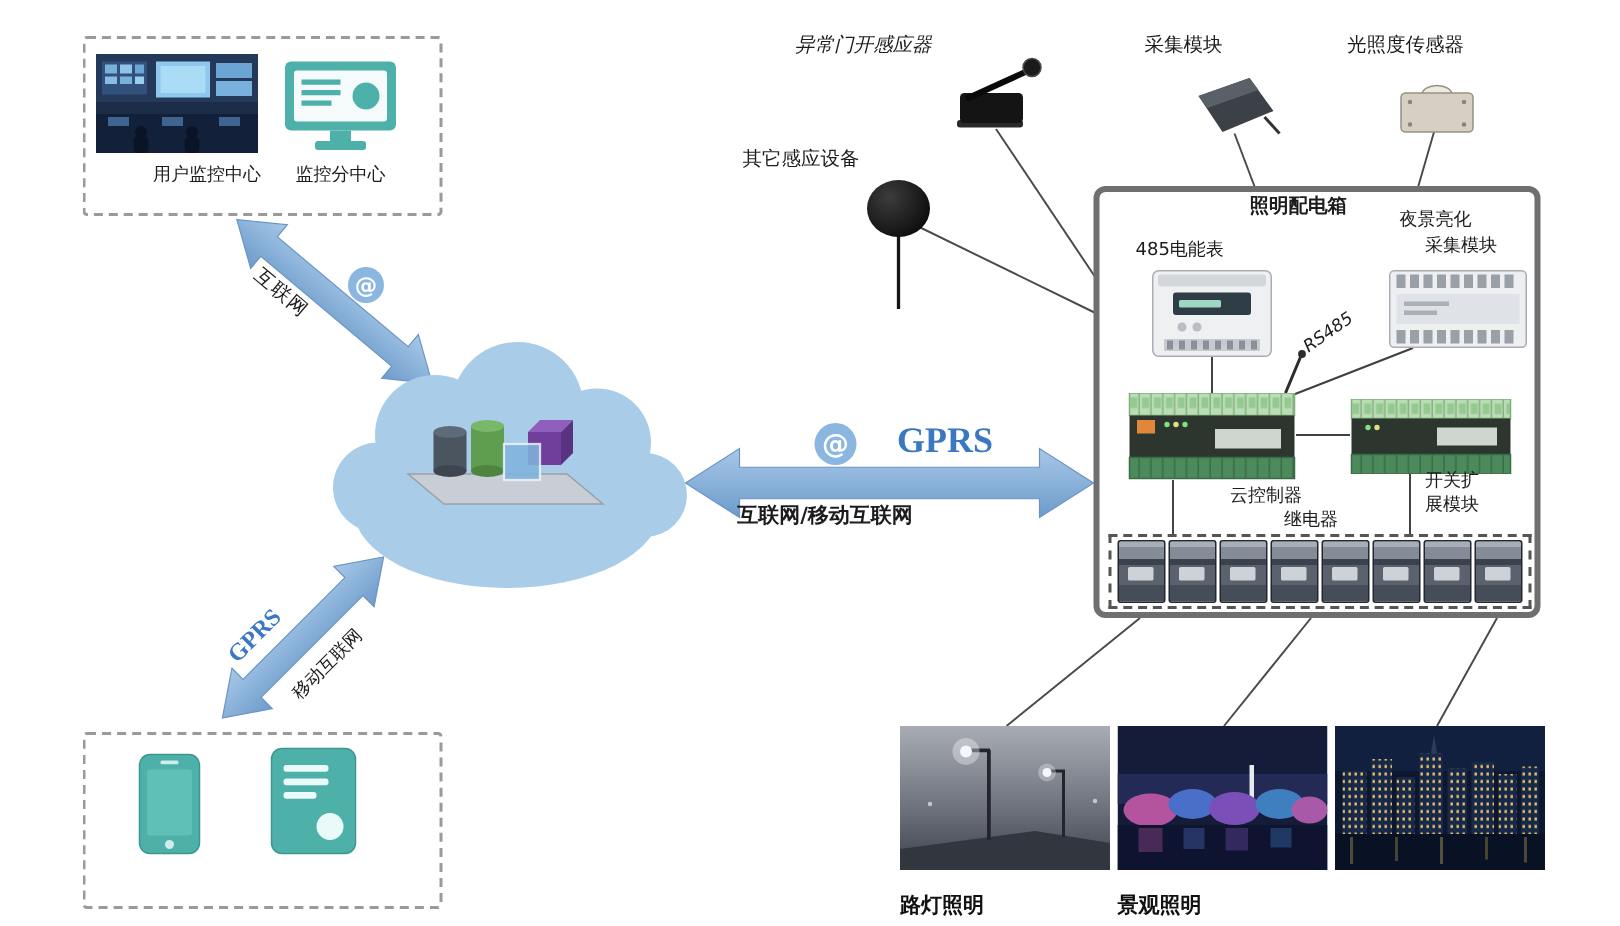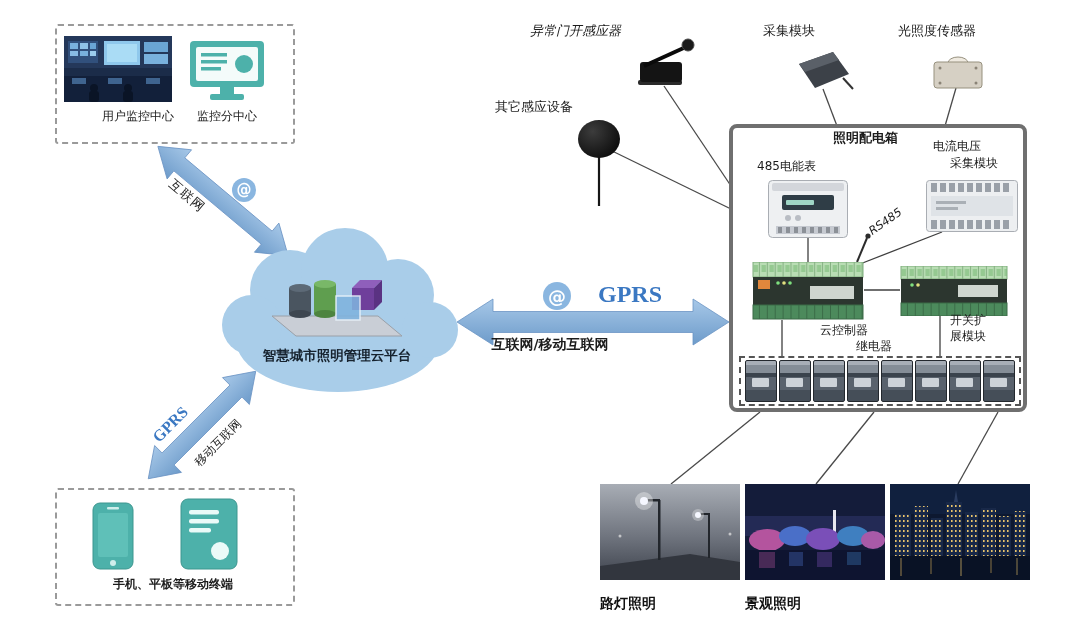--- a/index.html
+++ b/index.html
@@ -156,21 +156,20 @@
     <rect x="32" y="47" width="14" height="7" fill="#4db1aa"></rect>
     <rect x="22" y="54" width="34" height="6" rx="2" fill="#4db1aa"></rect>
   </svg>
 
   <div class="lbl small" style="left:62px;top:110px;width:112px;text-align:right;">用户监控中心</div>
   <div class="lbl small" style="left:186px;top:110px;width:82px;text-align:center;">监控分中心</div>
 
   <div class="at-badge" style="left:232px;top:178px;width:24px;height:24px;font-size:15px;">@</div>
   <div class="lbl rot" style="left:163px;top:196px;width:64px;transform:rotate(40deg);letter-spacing:1px;">互联网</div>
 
-  <div class="lbl bold center" style="left:237px;top:348px;width:200px;font-size:13.5px;color:#16222e;">智慧城市照明管理云平台</div>
 
   <div class="gprs-text rot" style="left:146px;top:408px;width:64px;font-size:16px;transform:rotate(-45deg);">GPRS</div>
   <div class="lbl small rot" style="left:186px;top:430px;width:78px;transform:rotate(-45deg);">移动互联网</div>
 
   <div class="dashed-box" style="left:55px;top:488px;width:236px;height:114px;"></div>
 
   <svg class="dev" style="left:92px;top:502px;" width="42" height="68">
     <rect x="1" y="1" width="40" height="66" rx="7" fill="#4db1aa" stroke="#3d968f"></rect>
     <rect x="6" y="11" width="30" height="44" rx="2" fill="#5fc0b8"></rect>
     <rect x="15" y="5" width="12" height="2.5" rx="1" fill="#cfeeeb"></rect>
@@ -178,21 +177,20 @@
   </svg>
 
   <svg class="dev" style="left:180px;top:498px;" width="58" height="72">
     <rect x="1" y="1" width="56" height="70" rx="7" fill="#4db1aa" stroke="#3d968f"></rect>
     <rect x="9" y="12" width="30" height="4.5" rx="2" fill="#eafaf8"></rect>
     <rect x="9" y="21" width="30" height="4.5" rx="2" fill="#eafaf8"></rect>
     <rect x="9" y="30" width="22" height="4.5" rx="2" fill="#eafaf8"></rect>
     <circle cx="40" cy="53" r="9" fill="#eafaf8"></circle>
   </svg>
 
-  <div class="lbl small bold center" style="left:58px;top:578px;width:230px;">手机、平板等移动终端</div>
 
   <div class="at-badge" style="left:543px;top:282px;width:28px;height:28px;font-size:18px;">@</div>
   <div class="gprs-text" style="left:598px;top:281px;font-size:24px;">GPRS</div>
   <div class="lbl bold" style="left:470px;top:336px;width:160px;font-size:14px;text-align:center;">互联网/移动互联网</div>
 
   <div class="lbl" style="left:530px;top:24px;font-style:italic;">异常门开感应器</div>
   <div class="lbl" style="left:763px;top:24px;">采集模块</div>
   <div class="lbl" style="left:898px;top:24px;">光照度传感器</div>
   <div class="lbl" style="left:495px;top:100px;">其它感应设备</div>
 
@@ -235,21 +233,21 @@
     <rect x="10" y="47" width="4" height="6" fill="#8b9097"></rect>
       <rect x="18" y="47" width="4" height="6" fill="#8b9097"></rect>
     <rect x="26" y="47" width="4" height="6" fill="#8b9097"></rect>
       <rect x="34" y="47" width="4" height="6" fill="#8b9097"></rect>
     <rect x="42" y="47" width="4" height="6" fill="#8b9097"></rect>
       <rect x="50" y="47" width="4" height="6" fill="#8b9097"></rect>
     <rect x="58" y="47" width="4" height="6" fill="#8b9097"></rect>
       <rect x="66" y="47" width="4" height="6" fill="#8b9097"></rect>
   </svg>
 
-  <div class="lbl small" style="left:933px;top:140px;">电流电压</div>
+  <div class="lbl small" style="left:933px;top:140px;">夜景亮化</div>
   <div class="lbl small" style="left:933px;top:157px;margin-left:17px;">采集模块</div>
   <svg class="dev" style="left:926px;top:180px;" width="92" height="52">
     <rect x="0.5" y="0.5" width="91" height="51" rx="3" fill="#edeff1" stroke="#a9adb3"></rect>
     <rect x="5" y="3" width="6" height="9" fill="#9aa0a8"></rect>
       <rect x="14" y="3" width="6" height="9" fill="#9aa0a8"></rect>
     <rect x="23" y="3" width="6" height="9" fill="#9aa0a8"></rect>
       <rect x="32" y="3" width="6" height="9" fill="#9aa0a8"></rect>
     <rect x="41" y="3" width="6" height="9" fill="#9aa0a8"></rect>
       <rect x="50" y="3" width="6" height="9" fill="#9aa0a8"></rect>
     <rect x="59" y="3" width="6" height="9" fill="#9aa0a8"></rect>

